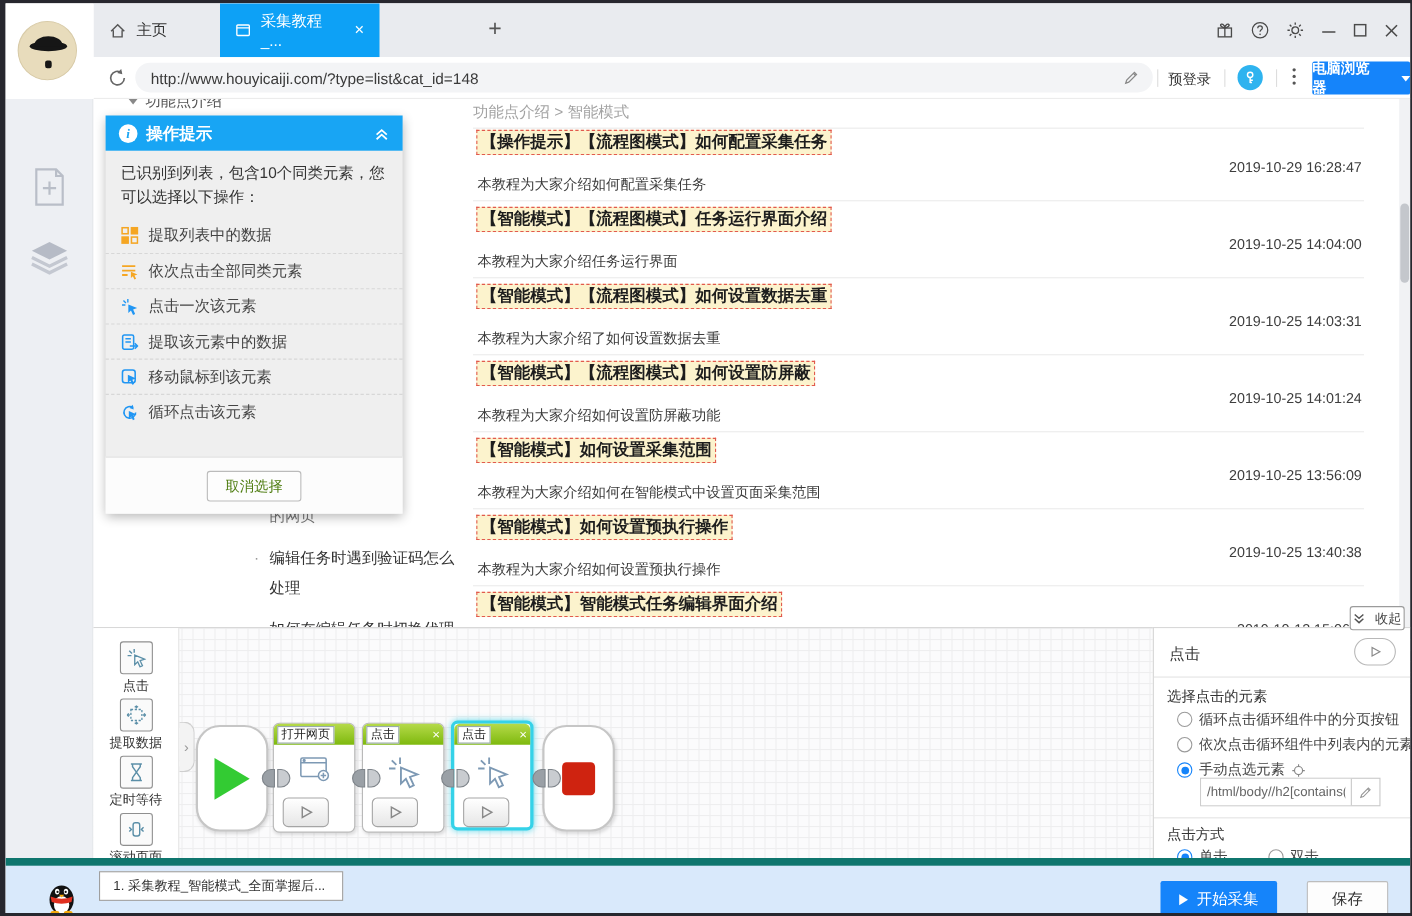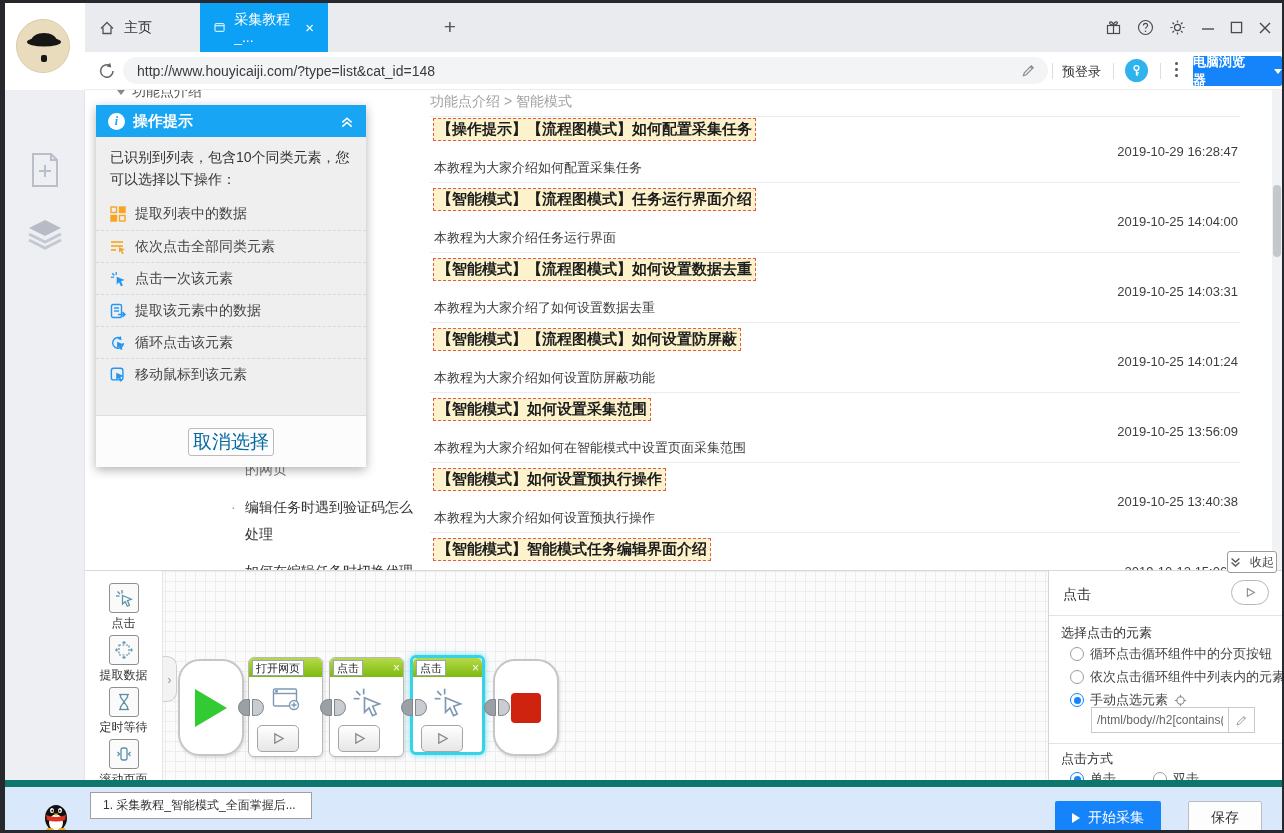--- a/index.html
+++ b/index.html
@@ -44,21 +44,21 @@
 
 
 .tips{position:absolute;left:11px;top:15px;width:270px;height:362px;background:#efefef;box-shadow:0 3px 10px rgba(0,0,0,.3);z-index:4}
 .tips-head{height:32px;background:#18a5f4;color:#fff;display:flex;align-items:center;gap:8px;padding:0 12px;font-size:15px;font-weight:bold}
 .info-i{width:17px;height:17px;border-radius:50%;background:#fff;color:#18a5f4;font-size:12px;font-weight:bold;font-style:italic;
   display:flex;align-items:center;justify-content:center;font-family:"Liberation Serif",serif}
 .tips-desc{padding:9px 14px 8px;font-size:14px;color:#333;line-height:22px}
 .tips-actions .act{height:32px;display:flex;align-items:center;gap:9px;padding:0 14px;font-size:14px;color:#444;cursor:pointer}
 .tips-actions .act + .act{border-top:1px dashed #d7d7d7}
 .tips-foot{position:absolute;left:0;right:0;bottom:0;height:52px;background:#fcfcfc;border-top:1px solid #ddd;display:flex;align-items:center;justify-content:center}
-.cancel-btn{width:86px;height:28px;background:#fdfdfd;border:1px solid #bbb;border-radius:3px;font-size:19px;color:#0369a1}
+.cancel-btn{width:86px;height:28px;background:#fdfdfd;border:1px solid #bbb;border-radius:3px;font-size:13px;color:#4d7c0f}
 
 
 .articles{position:absolute;left:345px;top:0;width:810px;height:480px}
 .breadcrumb{position:absolute;left:0;top:3px;font-size:14px;color:#a3a3a3}
 .a-rule{position:absolute;left:0;right:0;top:26px;border-top:1px solid #eaeaea}
 .article{position:absolute;left:0;right:0;height:70px;border-bottom:1px solid #ececec}
 .a-title{position:absolute;left:3px;top:5px;display:inline-block;font-size:15px;font-weight:bold;color:#1d1d1d;
   background:#fcf3cd;border:1px dashed #e25a4e;padding:1px 3px;white-space:nowrap;cursor:pointer}
 .a-date{position:absolute;right:2px;top:31px;font-size:13px;color:#3e3e3e}
 .a-desc{position:absolute;left:4px;top:46px;font-size:13px;color:#3c3c3c}
@@ -139,21 +139,21 @@
     </div>
   </div>
 
   <div class="abs tabbar">
     <div class="tab" style="left:0;width:115px">
       <svg width="16" height="16" viewBox="0 0 16 16">
         <path d="M2 8.5 L8 2.5 L14 8.5 M4 7.5 V13.5 H12 V7.5" fill="none" stroke="#555" stroke-width="1.3"></path>
       </svg>
       <span>主页</span>
     </div>
-    <div class="tab active" style="left:115px;width:128px">
+    <div class="tab active" style="left:115px;width:145px">
       <svg width="15" height="15" viewBox="0 0 16 16">
         <rect x="1.5" y="2.5" width="13" height="11" rx="1" fill="none" stroke="#fff" stroke-width="1.4"></rect>
         <line x1="1.5" y1="5.5" x2="14.5" y2="5.5" stroke="#fff" stroke-width="1.4"></line>
       </svg>
       <span>采集教程_...</span>
       <span class="tab-close">×</span>
     </div>
     <div class="newtab">+</div>
 
     <div class="winctrls">
@@ -290,32 +290,32 @@
               <rect x="1.5" y="1.5" width="10" height="13" rx="1.5"></rect>
               <line x1="4" y1="5" x2="9" y2="5"></line>
                 <line x1="4" y1="8" x2="9" y2="8"></line>
               <path d="M8 11.5 H15 M12.5 9 L15 11.5 L12.5 14"></path>
             </g>
           </svg>
           <span>提取该元素中的数据</span>
         </div>
         <div class="act">
           <svg width="16" height="16" viewBox="0 0 18 18">
+            <rect x="1.5" y="1.5" width="13" height="13" rx="2.5" fill="none" stroke="#2196f3" stroke-width="1.6"></rect>
+            <polygon points="7,6.5 15.5,10.2 11.6,11.5 13.5,15.8 11.5,16.7 9.6,12.4 7,14.8" fill="#2196f3"></polygon>
+          </svg>
+          <span>移动鼠标到该元素</span>
+        </div>
+        <div class="act">
+          <svg width="16" height="16" viewBox="0 0 18 18">
             <path d="M15 9 A6 6 0 1 1 12.5 4" fill="none" stroke="#2196f3" stroke-width="1.6"></path>
             <polygon points="12,1 13,6 8.6,4.4" fill="#2196f3"></polygon>
             <polygon points="8,7.5 16,11 12.4,12.2 14,16 12.2,16.8 10.5,13 8,15.3" fill="#2196f3"></polygon>
           </svg>
           <span>循环点击该元素</span>
-        </div>
-        <div class="act">
-          <svg width="16" height="16" viewBox="0 0 18 18">
-            <rect x="1.5" y="1.5" width="13" height="13" rx="2.5" fill="none" stroke="#2196f3" stroke-width="1.6"></rect>
-            <polygon points="7,6.5 15.5,10.2 11.6,11.5 13.5,15.8 11.5,16.7 9.6,12.4 7,14.8" fill="#2196f3"></polygon>
-          </svg>
-          <span>移动鼠标到该元素</span>
         </div>
       </div>
       <div class="tips-foot">
         <button class="cancel-btn">取消选择</button>
       </div>
     </div>
 
     <div class="articles">
       <div class="breadcrumb">功能点介绍 &gt; 智能模式</div>
       <div class="a-rule"></div>

